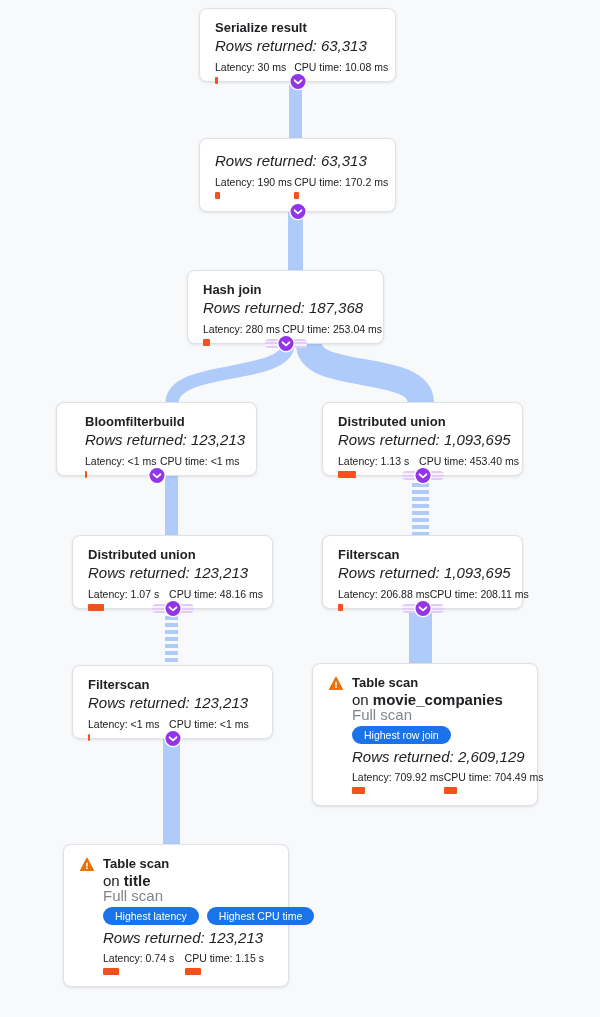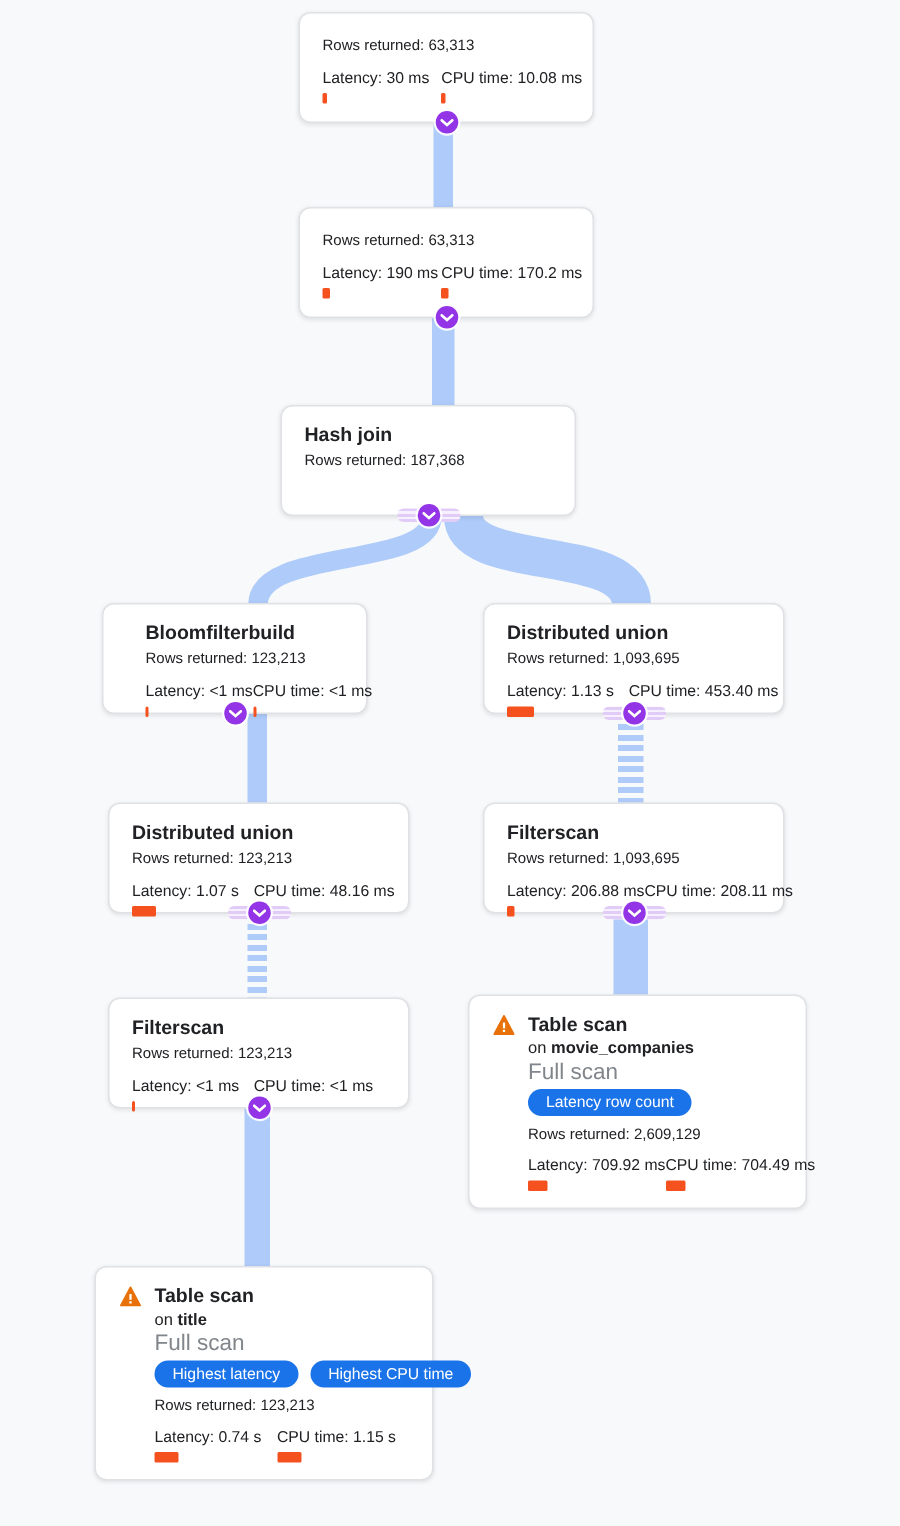--- a/index.html
+++ b/index.html
@@ -17,44 +17,44 @@
   .e4 { left:412px; top:476px; width:17px; height:59px; }
   .e5 { left:165px; top:609px; width:13px; height:56px; }
   .e6 { left:409px; top:609px; width:23px; height:54px; }
   .e7 { left:163px; top:739px; width:17px; height:105px; }
 
   
   .card { position:absolute; background:#fff; border:1px solid #dfe1e5; border-radius:8px;
           box-shadow:0 1px 3px rgba(60,64,67,.13); z-index:1; padding:11px 15px; }
   .std { width:197px; height:74px; }
   .title { font-size:13px; font-weight:700; color:#202124; line-height:15px; }
-  .rows { margin-top:4px; font-size:10px; color:#202124; line-height:13px; white-space:nowrap; }
+  .rows { margin-top:4px; font-size:15px; color:#202124; line-height:13px; white-space:nowrap;font-style:italic; }
   .metrics { margin-top:9px; display:flex; }
   .metric { white-space:nowrap; }
   .metric.lat { flex:0 0 48%; }
   .metric.cpu { flex:1; }
   .mlabel { font-size:10.5px; color:#202124; line-height:13px; }
   .bar { margin-top:3px; height:7px; background:#f4511e; border-radius:1px; }
 
   .n-serialize { left:199px; top:8px; }
   .n-hashagg   { left:199px; top:138px; }
   .n-hashjoin  { left:187px; top:270px; }
-  .n-bloom     { left:68px;  top:402px; width:177px;padding-left:28px; }
+  .n-bloom     { left:56px;  top:402px; width:201px;padding-left:28px; }
   .n-du-right  { left:322px; top:402px; width:201px; }
   .n-du-left   { left:72px;  top:535px; width:201px; }
   .n-fs-right  { left:322px; top:535px; width:201px; }
   .n-fs-left   { left:72px;  top:665px; width:201px; }
   .n-ts-right  { left:312px; top:663px; width:226px; min-height:125px; }
   .n-ts-left   { left:63px;  top:844px; width:226px; min-height:121px; }
 
   
   .ts .head { display:flex; align-items:flex-start; }
   .warn { width:16px; height:14px; margin:1px 8px 0 0; flex:0 0 auto; }
   .ts-body { margin-left:24px; }
-  .on-line { margin-top:3px; font-size:11px; color:#202124; line-height:13px; }
+  .on-line { margin-top:3px; font-size:15px; color:#202124; line-height:13px; }
   .on-line .tbl { font-weight:700; }
   .scan { margin-top:2px; font-size:15px; color:#80868b; line-height:13px; }
   .badges { margin-top:5px; display:flex; gap:8px; }
   .badge { background:#1a73e8; color:#fff; font-size:10.5px; line-height:12px;
            padding:3px 12px; border-radius:10px; white-space:nowrap; }
   .ts .rows { margin-top:6px; }
   .ts .metrics { margin-top:8px;align-items:center; }
 
   
   .chev { position:absolute; bottom:-8px; left:50%; transform:translateX(-50%);
@@ -76,20 +76,21 @@
     <path d="M 288 344 C 288 380 172 364 172 403" stroke="#aecbfa" stroke-width="13" fill="none"></path>
     <path d="M 309 344 C 309 382 421 362 421 403" stroke="#aecbfa" stroke-width="26" fill="none"></path>
   </svg>
   <div class="edge e3"></div>
   <div class="edge striped e4"></div>
   <div class="edge striped e5"></div>
   <div class="edge e6"></div>
   <div class="edge e7"></div>
 
   <div class="card std n-serialize">
+    <div class="title">Serialize result</div>
     <div class="rows">Rows returned: 63,313</div>
     <div class="metrics">
       <div class="metric lat">
         <div class="mlabel">Latency: 30 ms</div>
         <div class="bar" style="width: 3px;"></div>
       </div>
       <div class="metric cpu">
         <div class="mlabel">CPU time: 10.08 ms</div>
         <div class="bar" style="width: 3px;"></div>
       </div>
@@ -116,20 +117,30 @@
     <div class="chev">
       <svg width="9" height="6" viewBox="0 0 10 6">
           <path d="M1 1 L5 4.5 L9 1" stroke="#fff" stroke-width="2" fill="none" stroke-linecap="round"></path>
         </svg>
     </div>
   </div>
 
   <div class="card std n-hashjoin">
     <div class="title">Hash join</div>
     <div class="rows">Rows returned: 187,368</div>
+    <div class="metrics">
+      <div class="metric lat">
+        <div class="mlabel">Latency: 280 ms</div>
+        <div class="bar" style="width: 7px;"></div>
+      </div>
+      <div class="metric cpu">
+        <div class="mlabel">CPU time: 253.04 ms</div>
+        <div class="bar" style="width: 7px;"></div>
+      </div>
+    </div>
     <div class="band"></div>
     <div class="chev">
       <svg width="9" height="6" viewBox="0 0 10 6">
           <path d="M1 1 L5 4.5 L9 1" stroke="#fff" stroke-width="2" fill="none" stroke-linecap="round"></path>
         </svg>
     </div>
   </div>
 
   <div class="card std n-bloom">
     <div class="title">Bloomfilterbuild</div>
@@ -240,21 +251,21 @@
         <path d="M2 21 H22 L12 2 Z" fill="#e8710a" stroke="#e8710a" stroke-width="2" stroke-linejoin="round"></path>
         <rect x="10.8" y="9" width="2.4" height="6" fill="#fff"></rect>
         <rect x="10.8" y="16.5" width="2.4" height="2.4" fill="#fff"></rect>
       </svg>
       <div class="title">Table scan</div>
     </div>
     <div class="ts-body">
       <div class="on-line"><span>on</span> <span class="tbl">movie_companies</span></div>
       <div class="scan">Full scan</div>
       <div class="badges">
-        <span class="badge">Latency row count</span>
+        <span class="badge">Highest row join</span>
       </div>
       <div class="rows">Rows returned: 2,609,129</div>
       <div class="metrics">
         <div class="metric lat">
           <div class="mlabel">Latency: 709.92 ms</div>
           <div class="bar" style="width: 13px;"></div>
         </div>
         <div class="metric cpu">
           <div class="mlabel">CPU time: 704.49 ms</div>
           <div class="bar" style="width: 13px;"></div>

